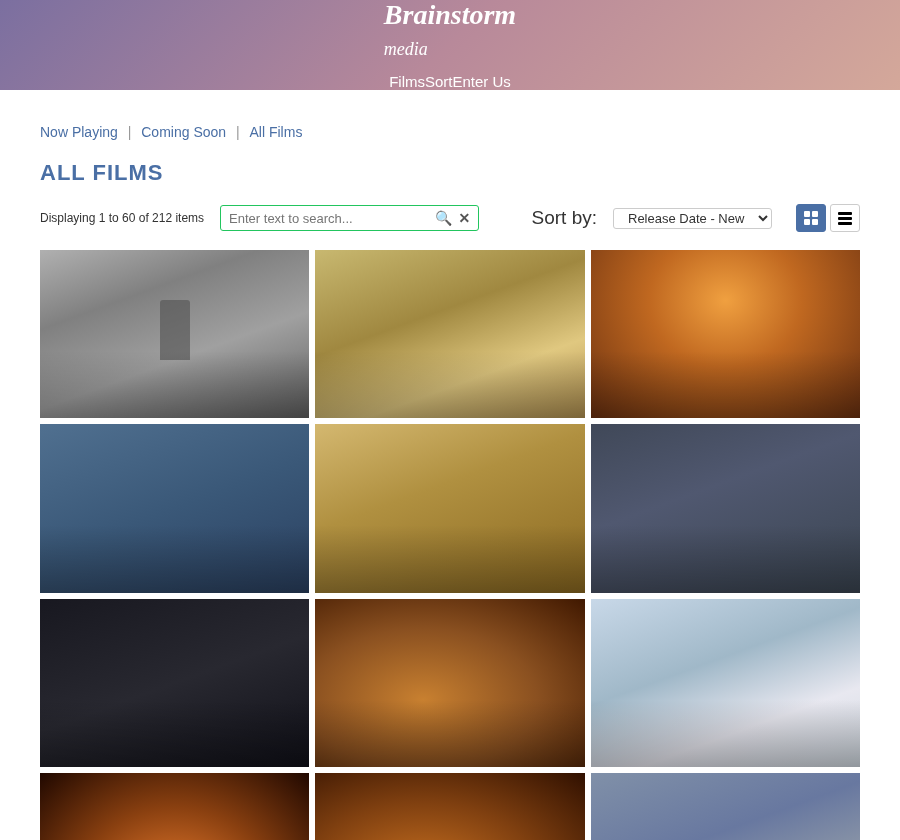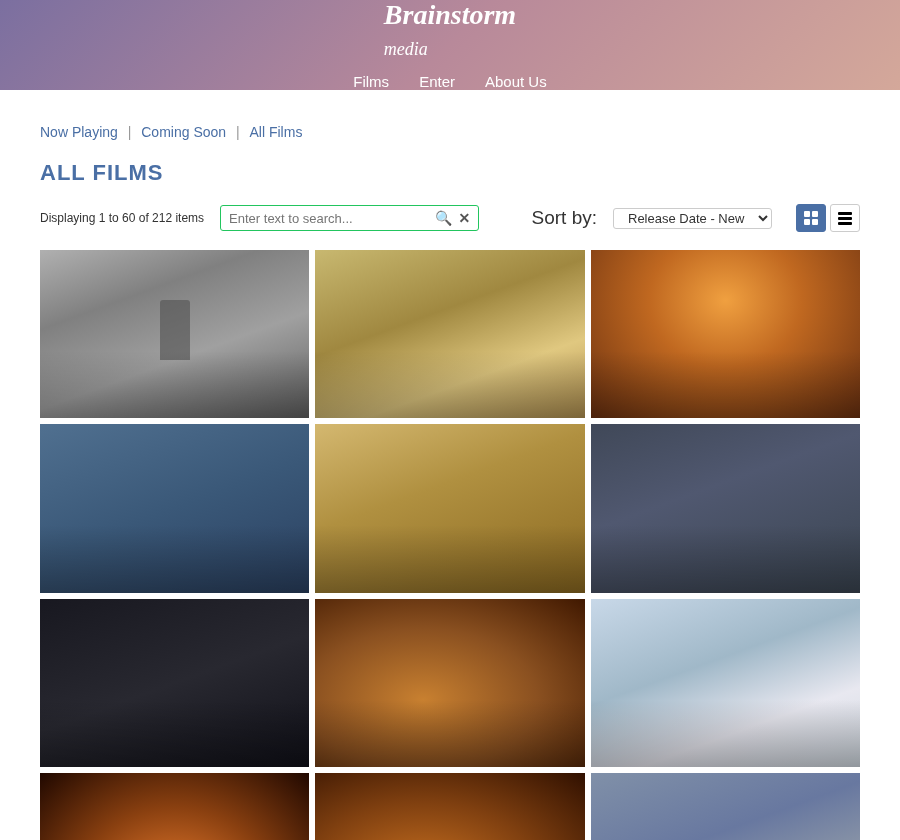--- a/index.html
+++ b/index.html
@@ -17,21 +17,21 @@
     }
     .logo {
       font-family: Georgia, serif;
       color: white;
       font-size: 28px;
       font-style: italic;
       font-weight: bold;
       line-height: 1.1;
     }
     .logo span { font-size: 18px; font-weight: normal; margin-top: 32px; }
-    .nav { display: flex; gap: 30px; }
+    .nav { display: flex; }
     .nav a {
       color: white;
       text-decoration: none;
       font-size: 15px;
       font-weight: 500;
     }
 
     
     .breadcrumb {
       padding: 34px 40px 10px;
@@ -238,22 +238,22 @@
   </style>
 </head>
 <body>
 
 <header class="header">
   <div class="logo">
     Brainstorm<br><span>media</span>
   </div>
   <nav class="nav">
     <a href="#">Films</a>
-    <a href="#">Enter</a>
-    <a href="#">About Us</a>
+    <a href="#">Sort</a>
+    <a href="#">Enter Us</a>
   </nav>
 </header>
 
 <div class="breadcrumb">
   <a href="#">Now Playing</a>
   <span> | </span>
   <a href="#">Coming Soon</a>
   <span> | </span>
   <a href="#">All Films</a>
 </div>

